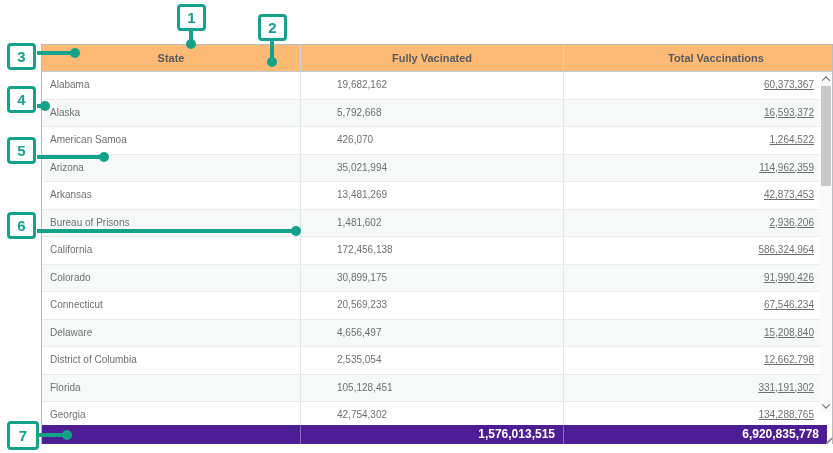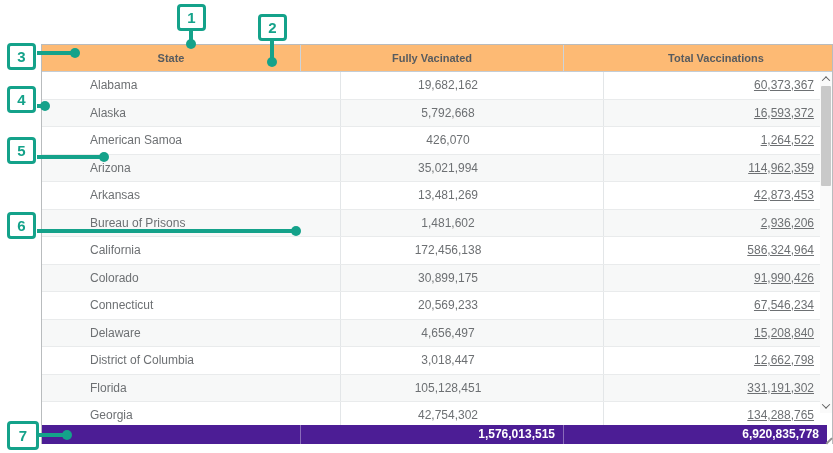--- a/index.html
+++ b/index.html
@@ -36,25 +36,25 @@
   .tbody {
     position:absolute; left:42px; top:72px; width:778px; height:353px;
     overflow:hidden; background:#ffffff;
   }
   .trow {
     display:flex; height:27.5px; box-sizing:border-box;
     border-bottom:1px solid #e9ebec; background:#ffffff;
   }
   .trow:nth-child(even) { background:#f7f8f8; }
   .cell {
-    height:100%; line-height:26.5px; font-size:12px; color:#6d7073;
-    box-sizing:border-box; overflow:hidden; white-space:nowrap;margin-left:40px;
+    height:100%; line-height:26.5px; font-size:10px; color:#6d7073;
+    box-sizing:border-box; overflow:hidden; white-space:nowrap;
   }
   .c-state { width:258px; text-align:left; padding-left:8px; }
-  .c-fv { width:263px; text-align:center; padding-right:8px; border-left:1px solid #e3e6e8; }
+  .c-fv { width:263px; text-align:left; padding-right:8px; border-left:1px solid #e3e6e8;padding-left:36px; }
   .c-tv { width:257px; text-align:right; padding-right:6px; border-left:1px solid #e3e6e8;text-decoration:underline; }
 
   
   .totals {
     position:absolute; left:42px; top:425px; width:785px; height:19px;
     background:#4c1d95; display:flex;
   }
   .tcell {
     height:100%; line-height:19px; font-size:12px; font-weight:700; color:#ffffff;
     box-sizing:border-box; overflow:hidden; white-space:nowrap; text-align:right;
@@ -187,21 +187,21 @@
         <div class="cell c-fv">20,569,233</div>
         <div class="cell c-tv">67,546,234</div>
       </div>
       <div class="trow">
         <div class="cell c-state">Delaware</div>
         <div class="cell c-fv">4,656,497</div>
         <div class="cell c-tv">15,208,840</div>
       </div>
       <div class="trow">
         <div class="cell c-state">District of Columbia</div>
-        <div class="cell c-fv">3,018,447</div>
+        <div class="cell c-fv">2,535,054</div>
         <div class="cell c-tv">12,662,798</div>
       </div>
       <div class="trow">
         <div class="cell c-state">Florida</div>
         <div class="cell c-fv">105,128,451</div>
         <div class="cell c-tv">331,191,302</div>
       </div>
       <div class="trow">
         <div class="cell c-state">Georgia</div>
         <div class="cell c-fv">42,754,302</div>

